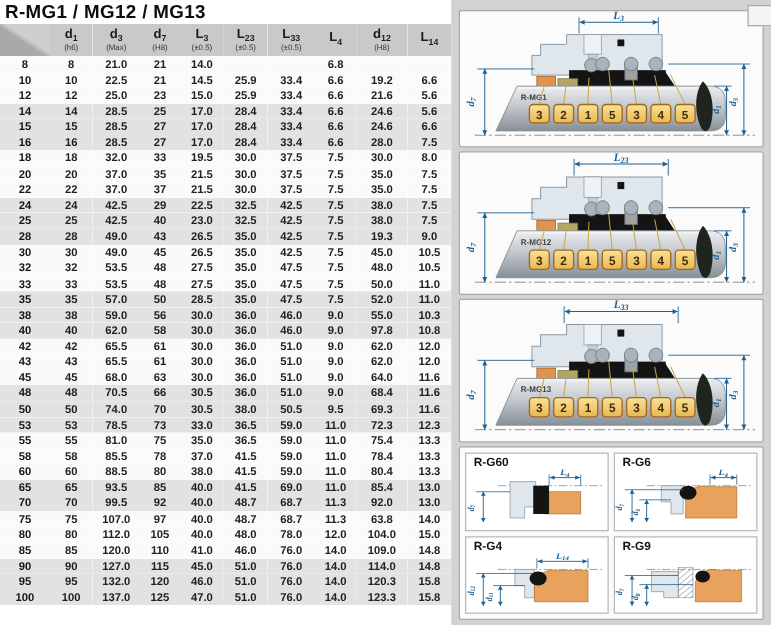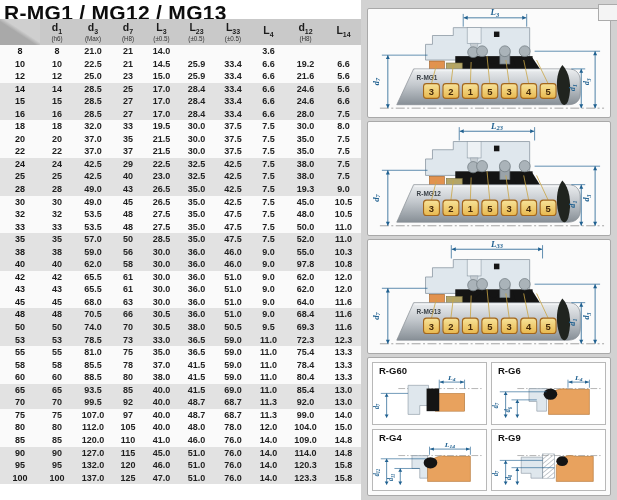--- a/index.html
+++ b/index.html
@@ -2,21 +2,21 @@
 <html><head>
 <meta charset="utf-8">
 <style>
   html,body{margin:0;padding:0;}
   body{
     width:617px;height:500px;position:relative;overflow:hidden;
     background:#ffffff;font-family:"Liberation Sans",sans-serif;
   }
   
   .title{
-    position:absolute;top:1px;left:4px;font-size:21px;font-weight:bold;
+    position:absolute;top:1px;left:4px;font-size:15px;font-weight:bold;
     color:#0d0d0d;letter-spacing:.3px;white-space:nowrap;
   }
   table.dim{
     position:absolute;top:19px;left:0;width:361px;
     border-collapse:collapse;table-layout:fixed;
   }
   table.dim th,table.dim td{padding:0;text-align:center;overflow:hidden;}
   thead th{
     background:#c9c9c9;height:26px;font-size:10.5px;font-weight:bold;
     color:#1c1c1c;vertical-align:middle;line-height:1;
@@ -93,21 +93,21 @@
     </thead>
   <tbody>
       <tr class="light">
         <td>8</td>
         <td>8</td>
         <td>21.0</td>
         <td>21</td>
         <td>14.0</td>
         <td></td>
         <td></td>
-        <td>3.6</td>
+        <td>6.8</td>
         <td></td>
         <td></td>
       </tr>
       <tr class="light">
         <td>10</td>
         <td>10</td>
         <td>22.5</td>
         <td>21</td>
         <td>14.5</td>
         <td>25.9</td>
@@ -442,21 +442,21 @@
       </tr>
       <tr class="light">
         <td>75</td>
         <td>75</td>
         <td>107.0</td>
         <td>97</td>
         <td>40.0</td>
         <td>48.7</td>
         <td>68.7</td>
         <td>11.3</td>
-        <td>99.0</td>
+        <td>63.8</td>
         <td>14.0</td>
       </tr>
       <tr class="light">
         <td>80</td>
         <td>80</td>
         <td>112.0</td>
         <td>105</td>
         <td>40.0</td>
         <td>48.0</td>
         <td>78.0</td>

